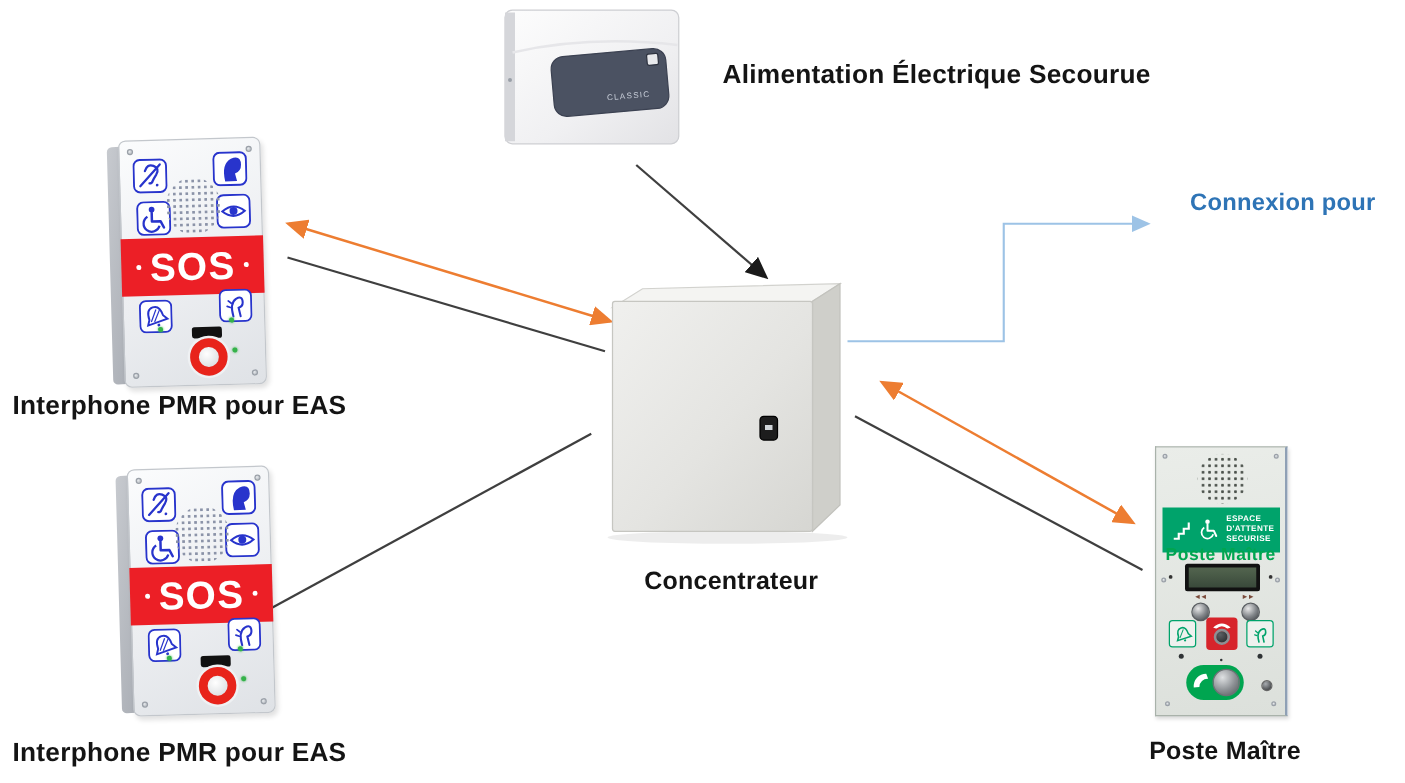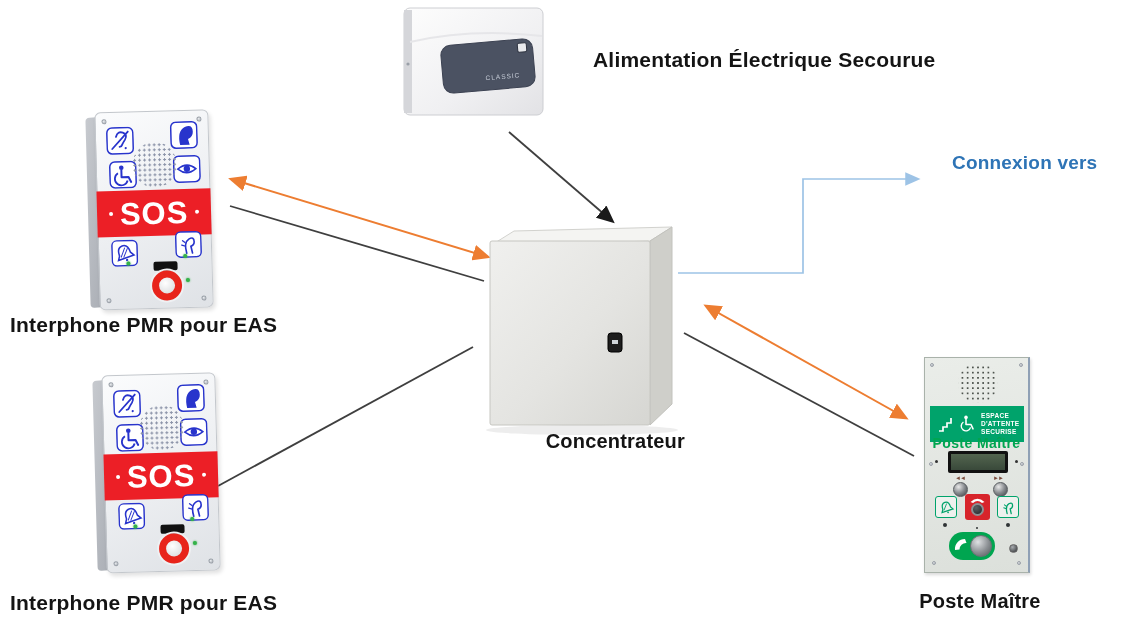--- a/index.html
+++ b/index.html
@@ -3,24 +3,24 @@
 <meta charset="utf-8">
 <style>
   * { margin:0; padding:0; box-sizing:border-box; }
   html,body { background:#fff; }
   .stage {
     position:relative; width:1124px; height:626px; background:#ffffff;
     font-family:"Liberation Sans", sans-serif; overflow:hidden;
   }
   
   .lbl { position:absolute; font-weight:700; font-size:21px; color:#141414; letter-spacing:.2px; white-space:nowrap; }
-  .lbl-alim   { left:593px; top:48px; }
+  .lbl-alim   { left:578px; top:48px; }
   .lbl-iph1   { left:10px;  top:313px; }
   .lbl-iph2   { left:10px;  top:591px; }
-  .lbl-conc   { left:485px; top:430px; width:200px; text-align:right; font-size:20px; }
+  .lbl-conc   { left:485px; top:454px; width:200px; text-align:center; font-size:20px; }
   .lbl-poste  { left:900px; top:590px; width:160px; text-align:center; font-size:20px; }
   .lbl-rtc    { left:952px; top:149px; color:#2E74B6; font-size:19px; line-height:27px; font-weight:700; }
   
   svg.connectors { position:absolute; left:0; top:0; }
   .ln-blk { stroke:#3f3f3f; stroke-width:1.8; }
   .ln-org { stroke:#ED7D31; stroke-width:2; }
   .ln-blu { stroke:#9DC3E6; stroke-width:1.7; fill:none; }
   
   .psu { position:absolute; left:402px; top:6px; width:144px; height:112px; }
   
@@ -318,16 +318,16 @@
     </div>
     <div class="pm-small-btn"></div>
   </div>
 
   <div class="lbl lbl-alim">Alimentation Électrique Secourue</div>
   <div class="lbl lbl-iph1">Interphone PMR pour EAS</div>
   <div class="lbl lbl-iph2">Interphone PMR pour EAS</div>
   <div class="lbl lbl-conc">Concentrateur</div>
   <div class="lbl lbl-poste">Poste Maître</div>
   <div class="lbl lbl-rtc">
-    <div>Connexion vers</div>
+    <div>Connexion pour</div>
   </div>
 
 </div>
 
 </body></html>

